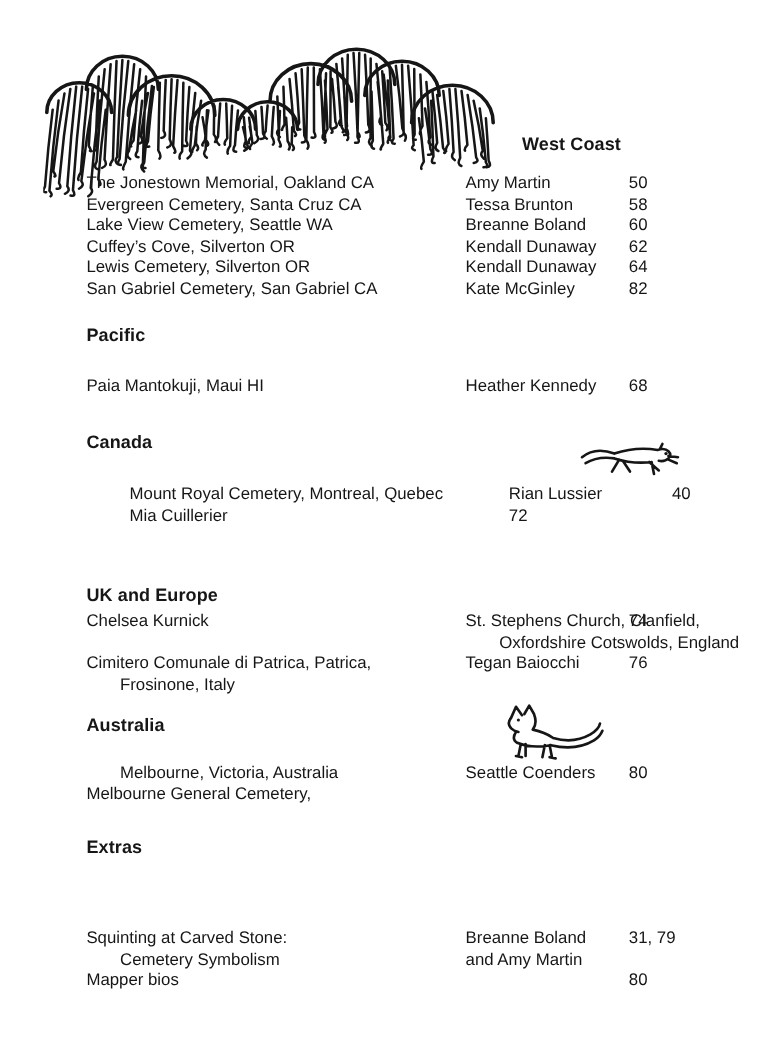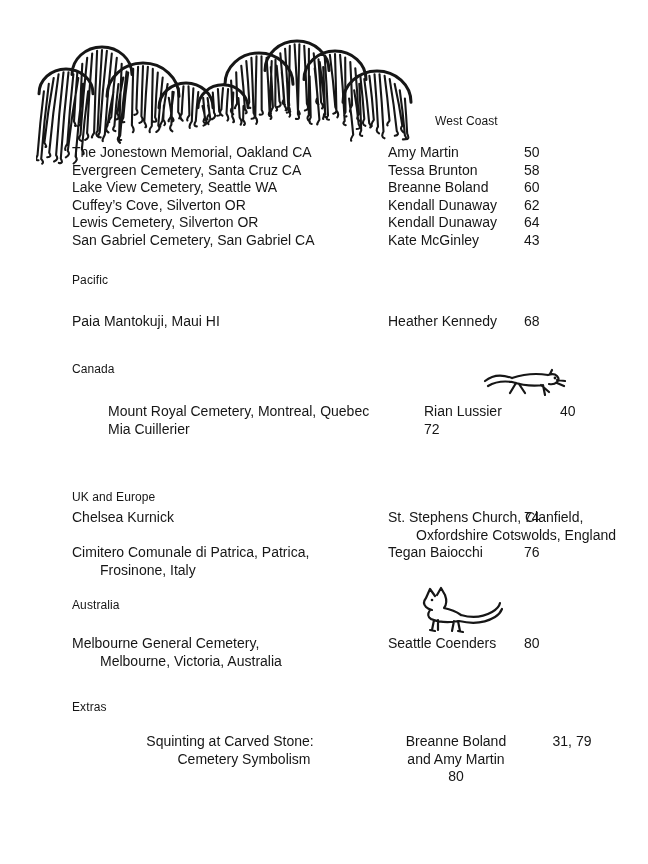--- a/index.html
+++ b/index.html
@@ -2,21 +2,21 @@
 <html><head>
 <meta charset="utf-8">
 <style>
   html,body{margin:0;padding:0;}
   body{
     width:648px;height:864px;background:#ffffff;position:relative;
     font-family:"Liberation Sans", sans-serif;color:#161616;
     -webkit-font-smoothing:antialiased;overflow:hidden;
   }
   .sec-header{
-    position:absolute;font-weight:400;font-size:12px;line-height:18px;
+    position:absolute;font-weight:700;font-size:15px;line-height:18px;
     letter-spacing:.1px;white-space:nowrap;
   }
   .rows{position:absolute;left:72px;width:548px;font-size:14px;line-height:17.5px;}
   .row{display:grid;grid-template-columns:316px 136px 1fr;align-items:start;}
   .line{white-space:nowrap;}
   .line.indent{padding-left:28px;}
   .cell{min-height:17.5px;}
   svg.sketch{position:absolute;display:block;}
   svg.sketch path{fill:none;stroke:#161616;stroke-linecap:round;stroke-linejoin:round;}
 </style>
@@ -75,21 +75,21 @@
       </div>
     <div class="cell line">64</div>
   </div>
   <div class="row">
     <div class="cell">
         <div class="line">San Gabriel Cemetery, San Gabriel CA</div>
       </div>
     <div class="cell">
         <div class="line">Kate McGinley</div>
       </div>
-    <div class="cell line">43</div>
+    <div class="cell line">82</div>
   </div>
 </div>
 
 <div class="sec-header" style="left:72px;top:271px;">Pacific</div>
 <div class="rows" style="top:313px;">
   <div class="row">
     <div class="cell">
         <div class="line">Paia Mantokuji, Maui HI</div>
       </div>
     <div class="cell">
@@ -147,42 +147,45 @@
 </div>
 
 <div class="sec-header" style="left:72px;top:596px;">Australia</div>
 <svg class="sketch" style="left:412px;top:586px;" width="96" height="52" viewBox="0 0 96 52">
   <path stroke-width="2.2" d="M14 12 L18 3 L23 10 M25 9 L29 2 L33 9 M14 12 q-4 5 0 9 q2 2 6 3 M33 9 q3 8 -1 13 M18 24 q-4 6 1 9 M32 22 q10 2 17 7 M19 33 q12 5 28 2 M49 29 Q66 34 80 26 q7 -4 8 -9 M47 35 Q68 40 83 31 q5 -3 7 -8 M22 34 l-2 10 M26 34 l0 10 M42 35 l-2 10 M46 35 l2 10 M18 44 l5 1 M46 45 l5 1"></path>
   <circle cx="20" cy="14" r="1.3" fill="#161616"></circle>
 </svg>
 <div class="rows" style="top:635px;">
   <div class="row">
     <div class="cell">
+      <div class="line indent">Melbourne, Victoria, Australia</div>
       <div class="line">Melbourne General Cemetery,</div>
-      <div class="line indent">Melbourne, Victoria, Australia</div>
     </div>
     <div class="cell">
         <div class="line">Seattle Coenders</div>
       </div>
     <div class="cell line">80</div>
   </div>
 </div>
 
 <div class="sec-header" style="left:72px;top:698px;">Extras</div>
-<div class="rows" style="top:733px;text-align:center;">
+<div class="rows" style="top:773px;">
   <div class="row">
     <div class="cell">
       <div class="line">Squinting at Carved Stone:</div>
       <div class="line indent">Cemetery Symbolism</div>
     </div>
     <div class="cell">
       <div class="line">Breanne Boland</div>
       <div class="line">and Amy Martin</div>
     </div>
     <div class="cell line">31, 79</div>
   </div>
   <div class="row">
     <div class="cell">
+        <div class="line">Mapper bios</div>
+      </div>
+    <div class="cell">
         <div class="line"></div>
       </div>
     <div class="cell line">80</div>
   </div>
 </div>
 
 </body></html>

